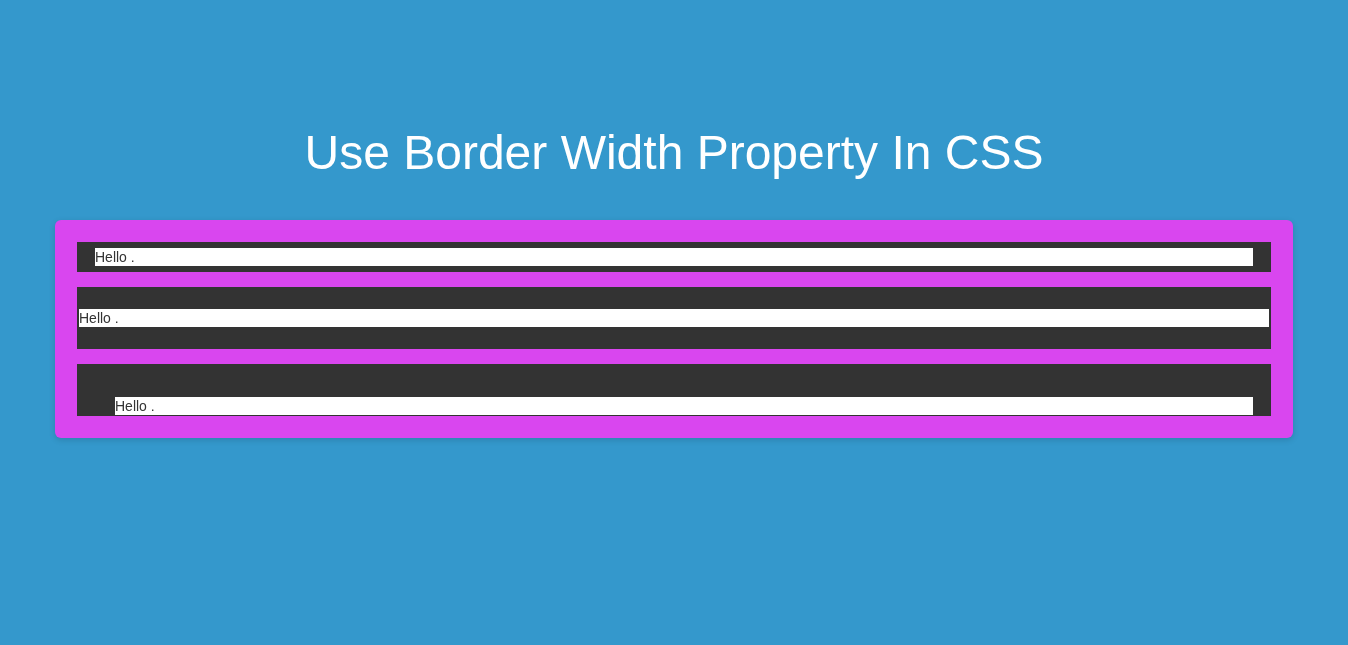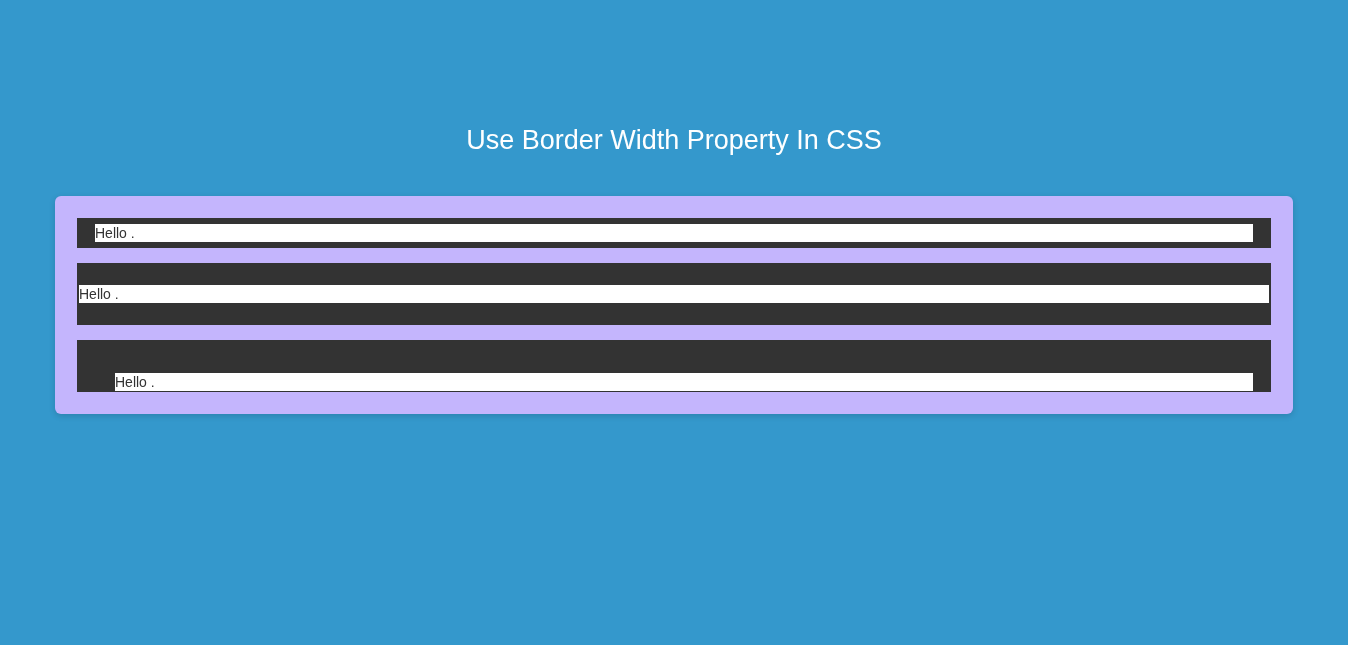--- a/index.html
+++ b/index.html
@@ -9,28 +9,28 @@
     }
     body {
       width: 1348px;
       height: 645px;
       background-color: #3498cc;
       font-family: Arial, Helvetica, sans-serif;
       overflow: hidden;
     }
     .page-title {
       color: #ffffff;
-      font-size: 27px;
+      font-size: 48px;
       font-weight: 400;
       text-align: center;
       margin-top: 125px;
       margin-bottom: 40px;
     }
     .container {
-      background-color: #c4b5fd;
+      background-color: #d946ef;
       border-radius: 6px;
       margin: 0 55px;
       padding: 22px 22px;
       box-shadow: 0 2px 6px rgba(0,0,0,0.15);
     }
     .demo-box {
       background-color: #ffffff;
       border-style: solid;
       border-color: #333333;
       font-size: 14px;

